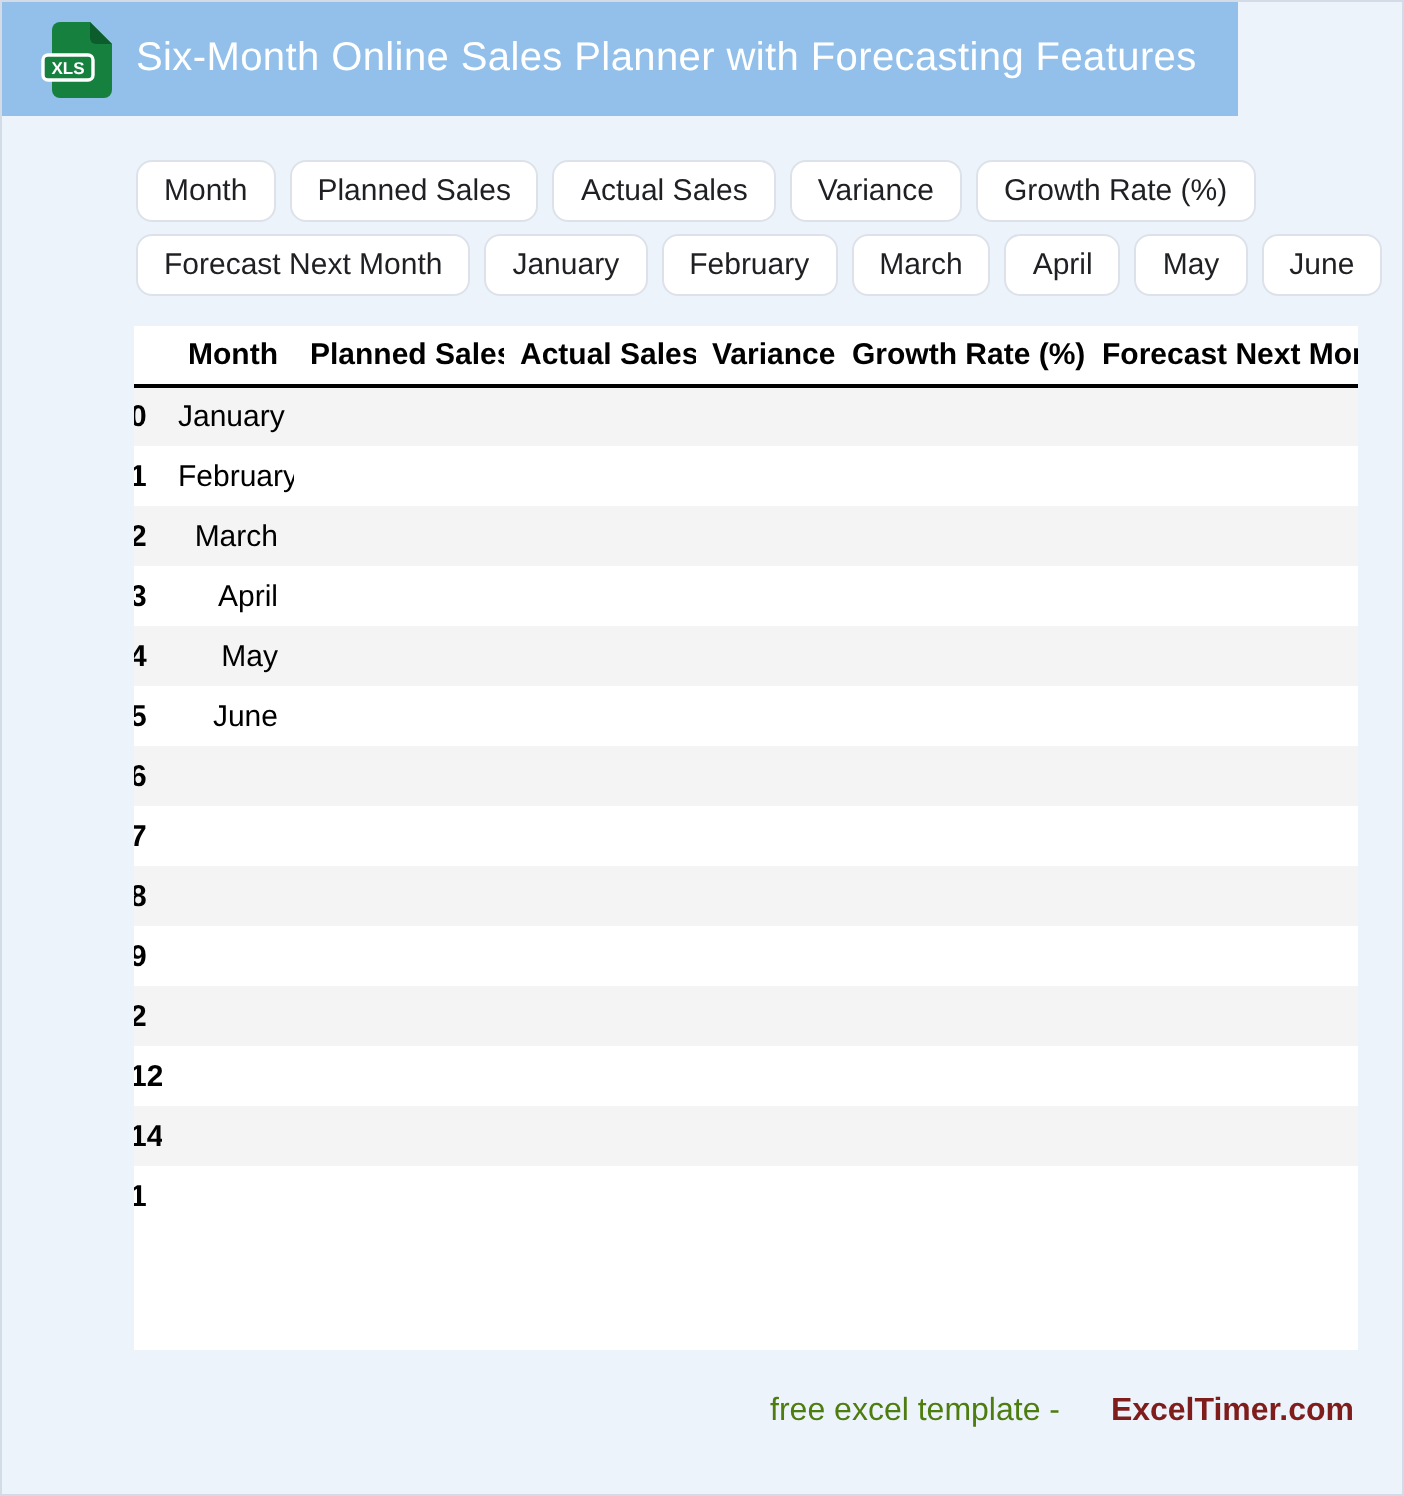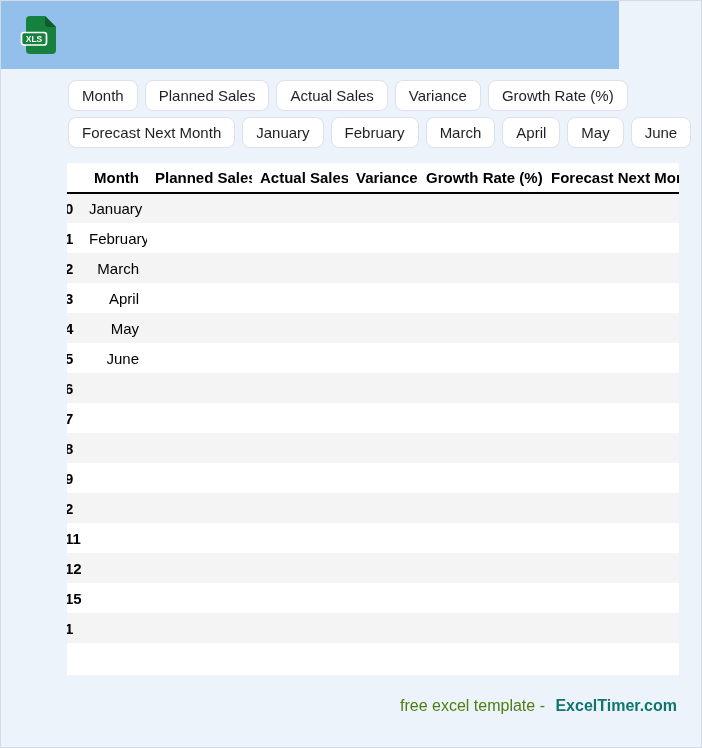--- a/index.html
+++ b/index.html
@@ -9,21 +9,21 @@
     background: #edf3fb;
     font-family: "Liberation Sans", sans-serif;
     overflow: hidden;
     border: 1px solid #d3dbe6;
   }
 
   
   .header-bar {
     position: absolute;
     left: 0; top: 0;
-    width: 618px; height: 68px;
+    width: 618px; height: 57px;
     background: #92c0ea;
     display: flex;
     align-items: center;
   }
   .file-icon {
     width: 38px; height: 42px;
     margin-left: 20px;
     flex: 0 0 auto;
   }
   .header-title {
@@ -93,32 +93,33 @@
   table.sheet tbody th.idx { font-weight: bold; text-align: right; }
 
   
   .footer {
     position: absolute;
     right: 24px; top: 696px;
     font-size: 16px;
     white-space: nowrap;
   }
   .footer .free-text { color: #4d7c0f; font-weight: 400; }
-  .footer .brand { color: #0f766e; font-weight: bold; margin-left: 6px; }
+  .footer .brand { color: #7f1d1d; font-weight: bold; margin-left: 21px; }
 </style>
 </head>
 <body>
 
 <div class="header-bar">
   <svg class="file-icon" viewBox="-5 0 38 38" overflow="visible" aria-hidden="true">
     <path d="M4 0 h15 l11 11 v23 a4 4 0 0 1 -4 4 H4 a4 4 0 0 1 -4 -4 V4 a4 4 0 0 1 4 -4 z" fill="#16813f"></path>
     <path d="M19 0 l11 11 h-8 a3 3 0 0 1 -3 -3 z" fill="#0c5c2c"></path>
     <rect x="-4.5" y="16.5" width="25" height="12.5" rx="2.5" fill="#16813f" stroke="#ffffff" stroke-width="1.7"></rect>
     <text x="8" y="26" text-anchor="middle" font-family="Liberation Sans, sans-serif" font-size="8.5" font-weight="bold" fill="#ffffff">XLS</text>
   </svg>
+  <div class="header-title">Six-Month Online Sales Planner with Forecasting Features</div>
 </div>
 
 <div class="chips">
   <div class="chip-row" id="chip-row-1">
       <div class="chip">Month</div>
       <div class="chip">Planned Sales</div>
       <div class="chip">Actual Sales</div>
       <div class="chip">Variance</div>
       <div class="chip">Growth Rate (%)</div>
     </div>
@@ -249,39 +250,30 @@
         <tr>
           <th class="idx">2</th>
           <td></td>
           <td></td>
           <td></td>
           <td></td>
           <td></td>
           <td></td>
         </tr>
         <tr>
-          <th class="idx">11</th>
-          <td></td>
-          <td></td>
-          <td></td>
-          <td></td>
-          <td></td>
-          <td></td>
-        </tr>
-        <tr>
           <th class="idx">12</th>
           <td></td>
           <td></td>
           <td></td>
           <td></td>
           <td></td>
           <td></td>
         </tr>
         <tr>
-          <th class="idx">15</th>
+          <th class="idx">14</th>
           <td></td>
           <td></td>
           <td></td>
           <td></td>
           <td></td>
           <td></td>
         </tr>
         <tr>
           <th class="idx">1</th>
           <td></td>

